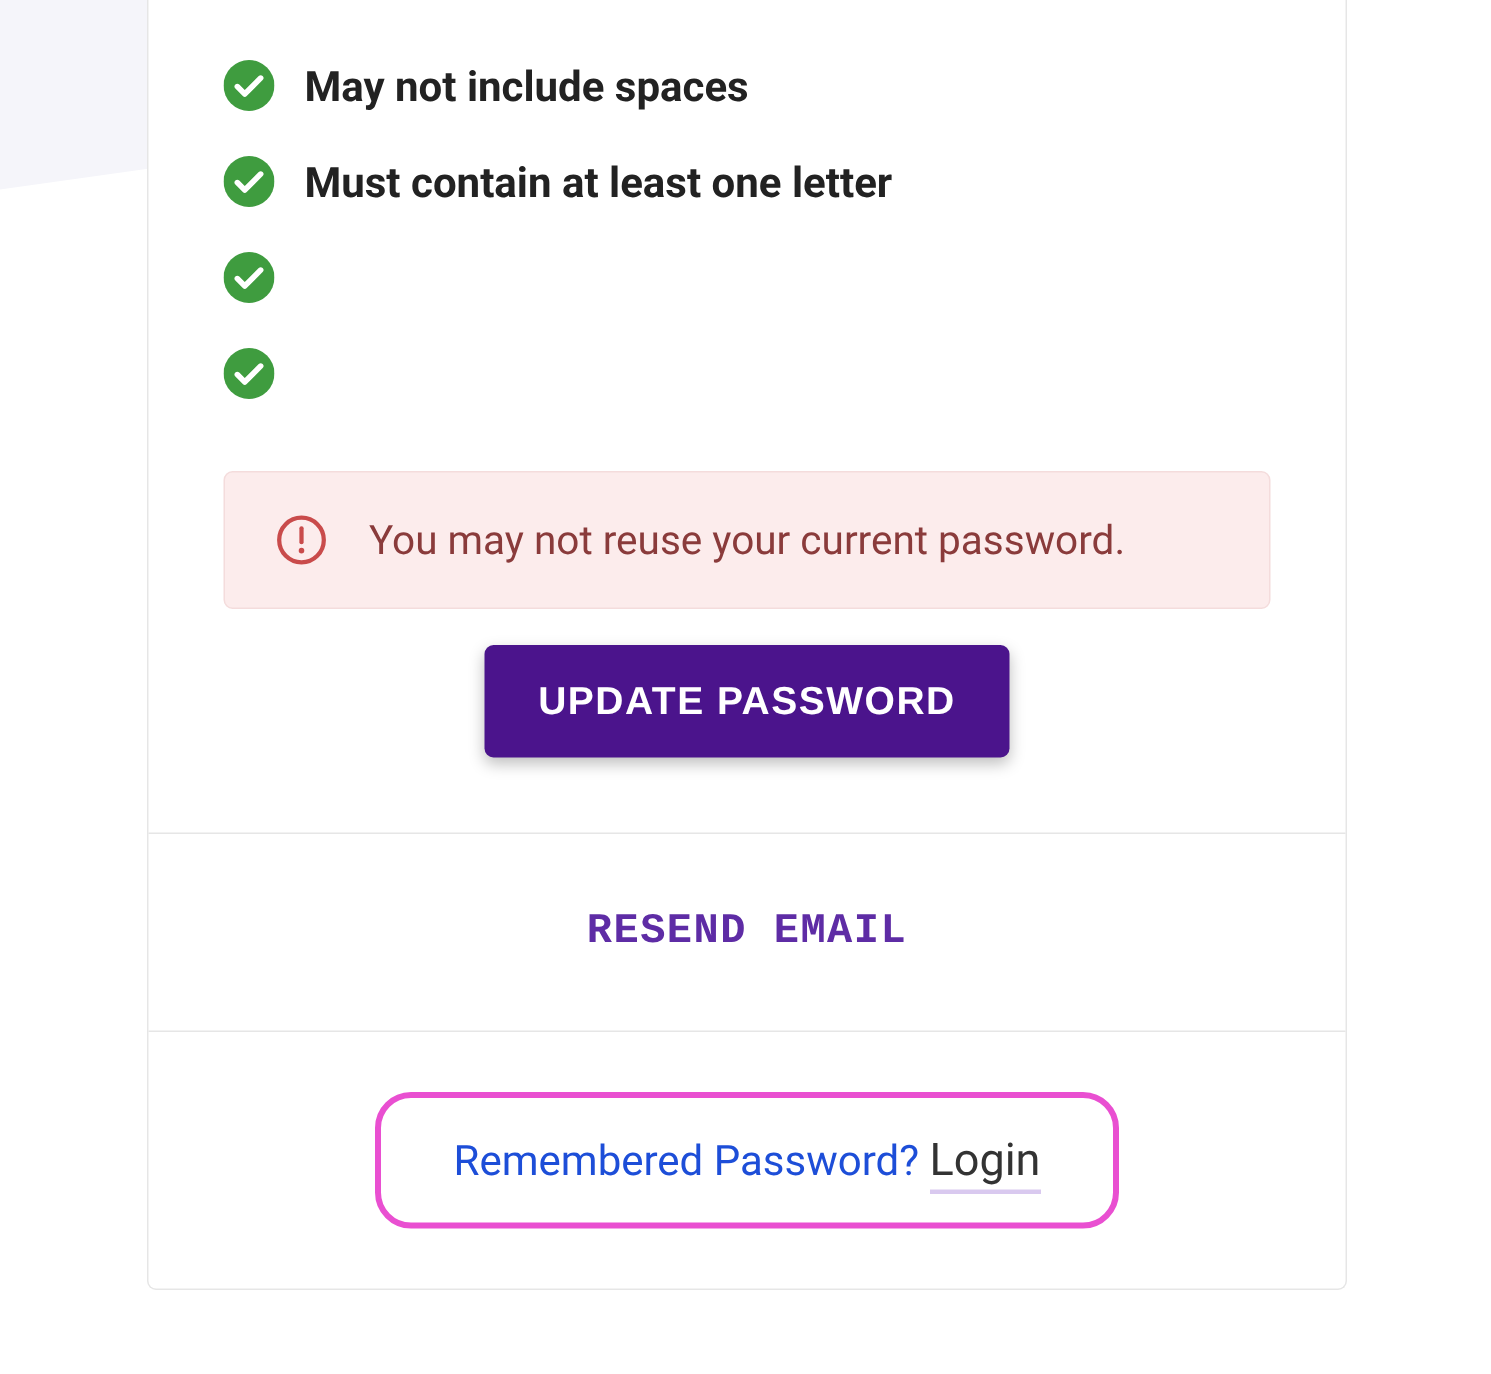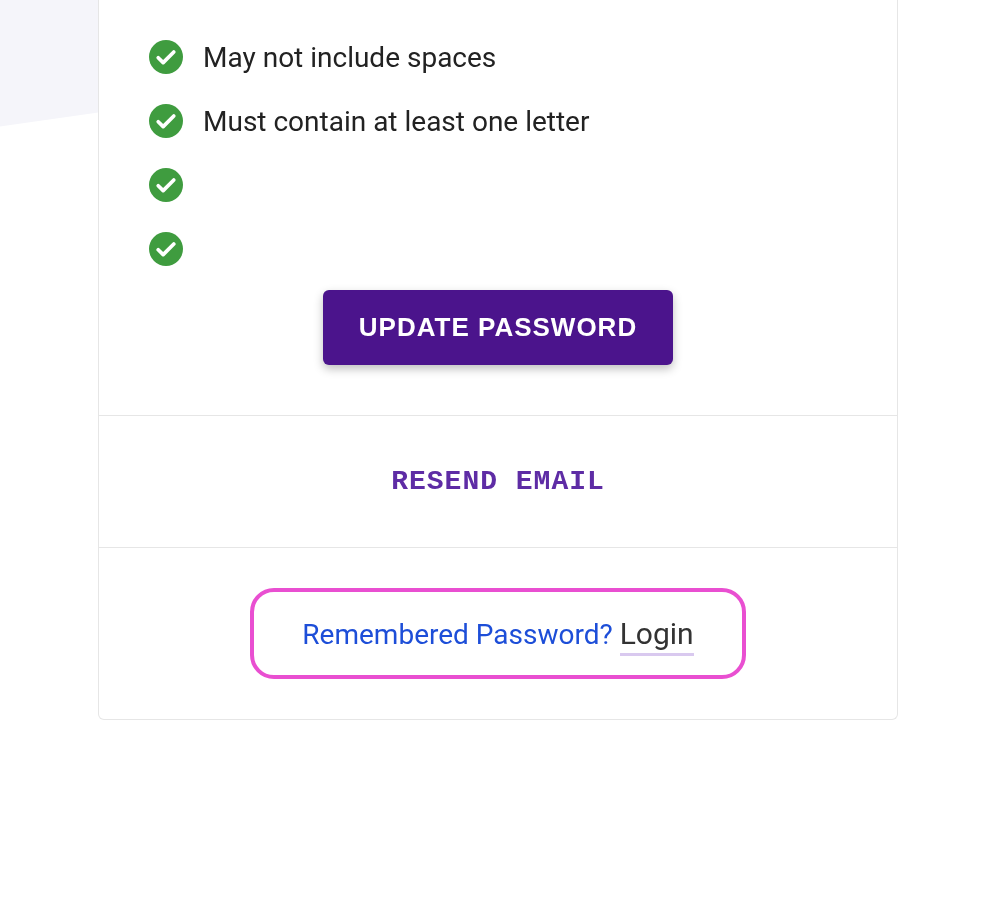--- a/index.html
+++ b/index.html
@@ -42,21 +42,21 @@
   }
   .rule-item:last-of-type { margin-bottom: 0; }
   .check-icon {
     width: 34px;
     height: 34px;
     flex: 0 0 34px;
   }
   .rule-text {
     font-size: 28px;
     color: #222;
-    font-weight: 400;
+    font-weight: 700;
   }
   .alert-box {
     margin-top: 48px;
     background: #fcecec;
     border: 1px solid #f4dcdc;
     border-radius: 6px;
     padding: 28px 34px;
     display: flex;
     align-items: center;
     gap: 28px;
@@ -154,20 +154,28 @@
       </svg>
     </div>
 
     <div class="rule-item">
       <svg class="check-icon" viewBox="0 0 24 24">
         <circle cx="12" cy="12" r="12" fill="#3f9c3f"></circle>
         <path d="M6.5 12.5 L10 16 L17.5 8.5" stroke="#fff" stroke-width="2.6" fill="none" stroke-linecap="round" stroke-linejoin="round"></path>
       </svg>
     </div>
 
+    <div class="alert-box">
+      <svg class="alert-icon" viewBox="0 0 24 24">
+        <circle cx="12" cy="12" r="10.5" fill="none" stroke="#c94b4b" stroke-width="2"></circle>
+        <line x1="12" y1="6.5" x2="12" y2="13" stroke="#c94b4b" stroke-width="2" stroke-linecap="round"></line>
+        <circle cx="12" cy="17" r="1.3" fill="#c94b4b"></circle>
+      </svg>
+      <span class="alert-text">You may not reuse your current password.</span>
+    </div>
 
     <button class="btn-primary">UPDATE PASSWORD</button>
 
   </div>
 
   <div class="section-resend">
     <a class="resend-link">RESEND EMAIL</a>
   </div>
 
   <div class="section-footer">

